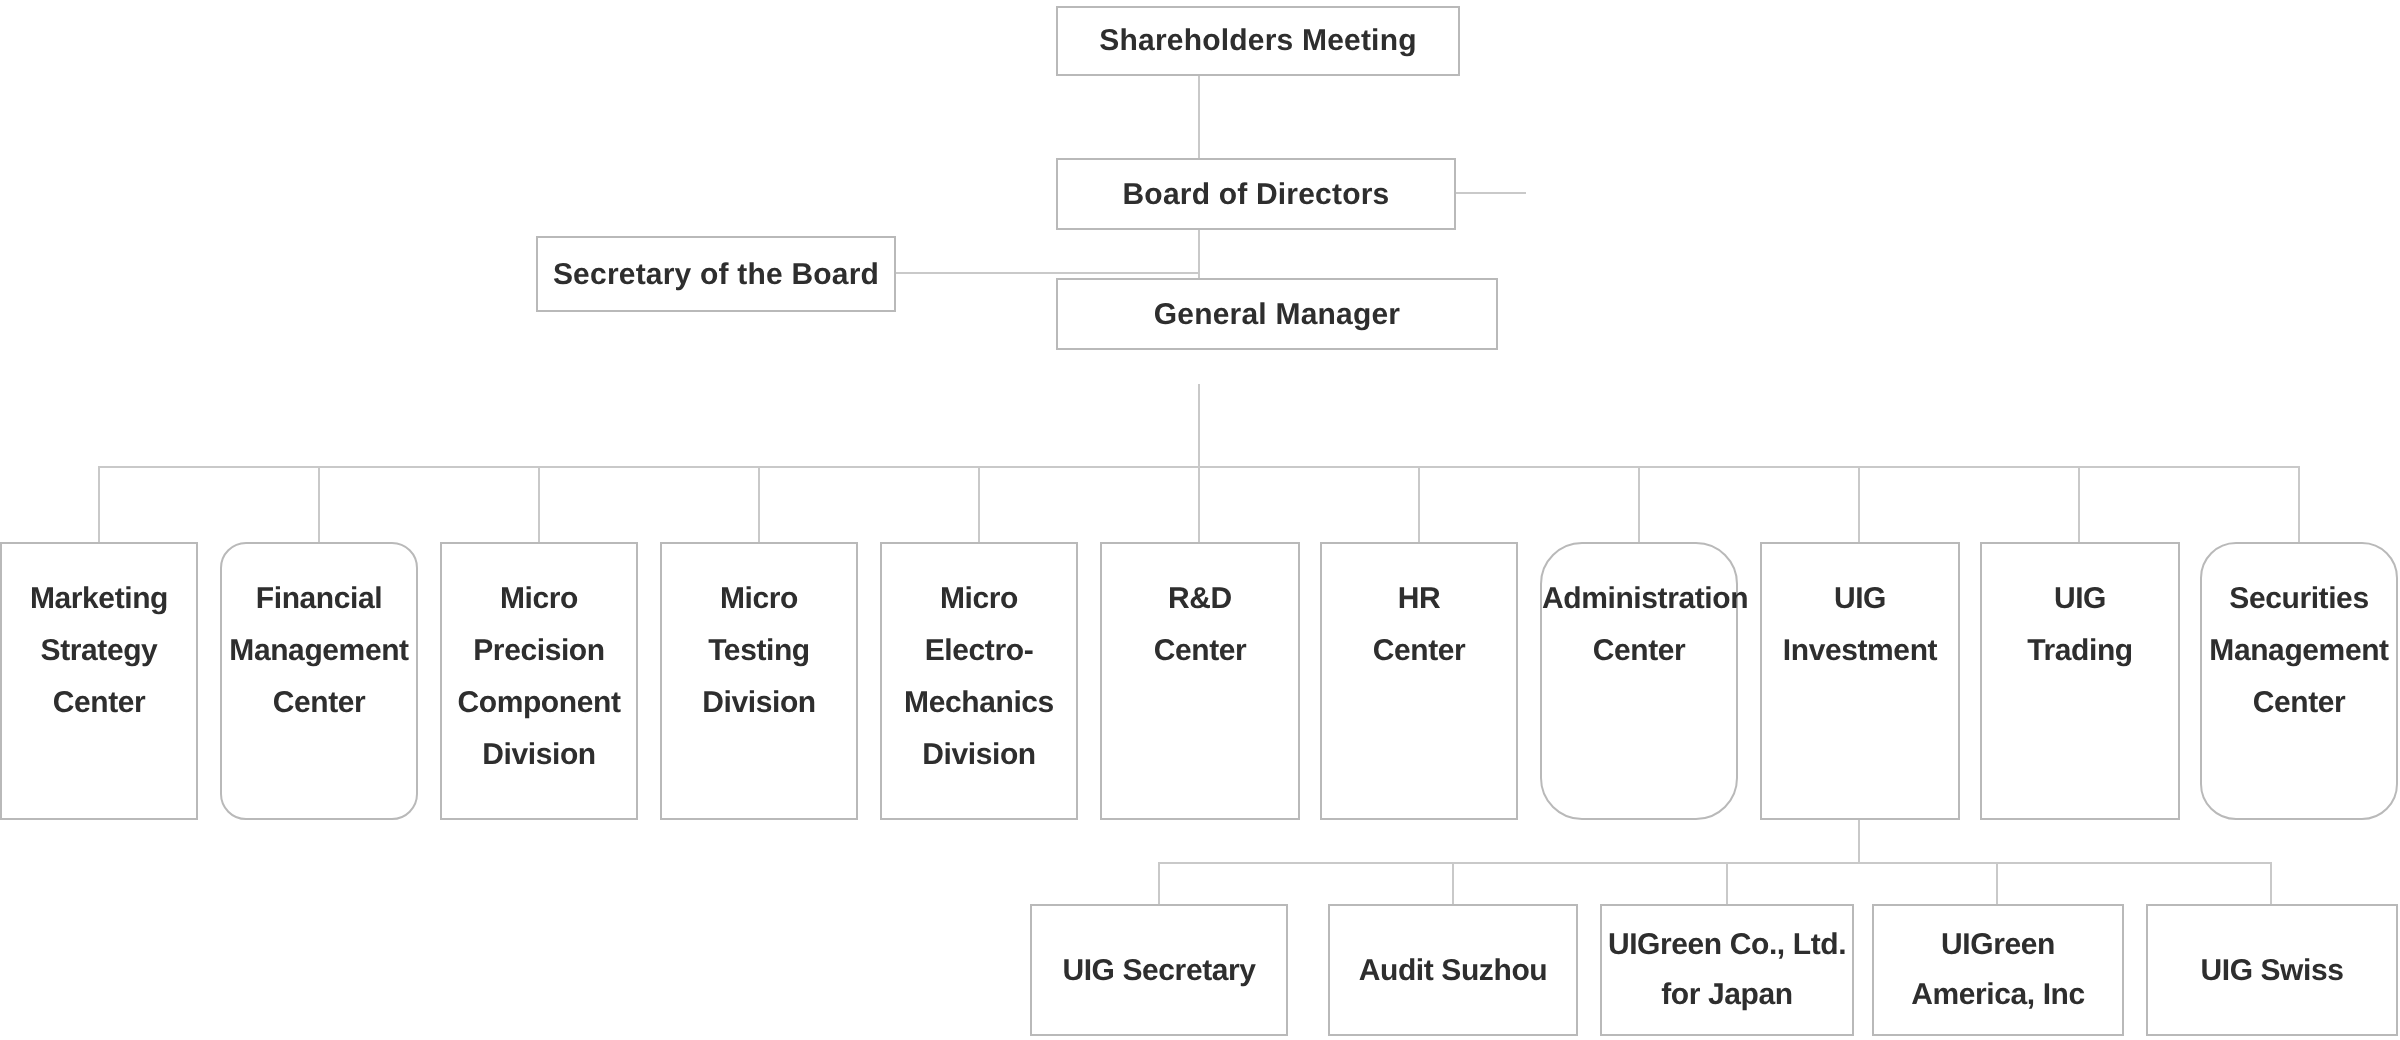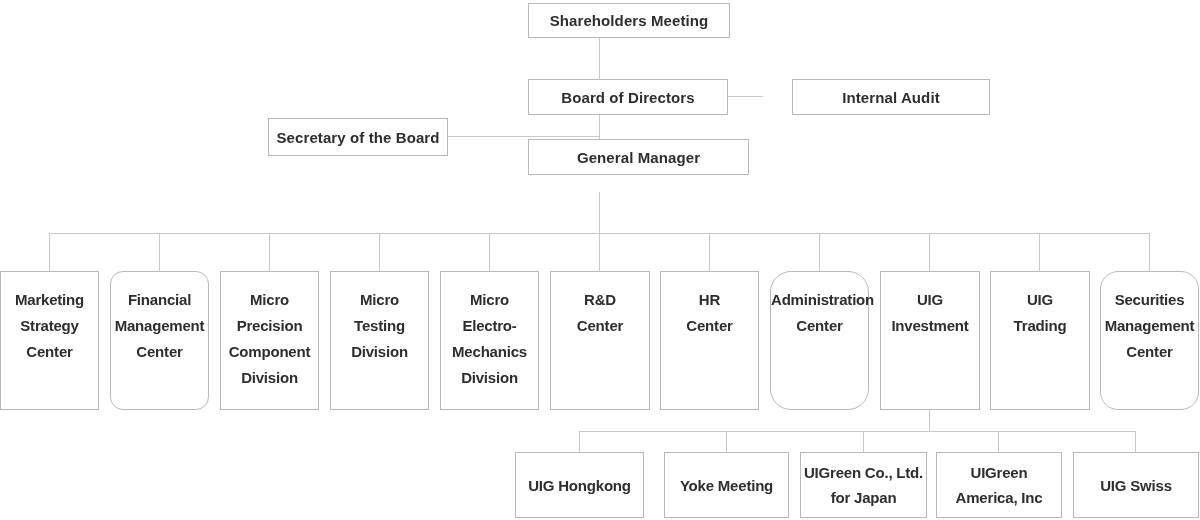--- a/index.html
+++ b/index.html
@@ -73,21 +73,20 @@
   <div class="line" style="left:579px; top:431px; width:1px; height:21px;"></div>
   <div class="line" style="left:726px; top:431px; width:1px; height:21px;"></div>
   <div class="line" style="left:863px; top:431px; width:1px; height:21px;"></div>
   <div class="line" style="left:998px; top:431px; width:1px; height:21px;"></div>
   <div class="line" style="left:1135px; top:431px; width:1px; height:21px;"></div>
 
   <div class="node lvl" style="left:499px; top:3px; width:202px; height:35px;">Shareholders Meeting</div>
 
   <div class="node lvl" style="left:499px; top:79px; width:200px; height:36px;">Board of Directors</div>
 
-  <div class="node lvl" style="left:763px; top:79px; width:198px; height:36px;">Internal Audit</div>
 
   <div class="node lvl" style="left:239px; top:118px; width:180px; height:38px;">Secretary of the Board</div>
 
   <div class="node lvl" style="left:499px; top:139px; width:221px; height:36px;">General Manager</div>
 
   <div class="node dept" style="left:0px; top:271px; width:99px; height:139px;">Marketing
 Strategy
 Center</div>
   <div class="node dept" style="left:110px; top:271px; width:99px; height:139px;border-radius:13px;">Financial
 Management
@@ -110,21 +109,21 @@
   <div class="node dept" style="left:770px; top:271px; width:99px; height:139px;border-radius:21px;">Administration
 Center</div>
   <div class="node dept" style="left:880px; top:271px; width:100px; height:139px;">UIG
 Investment</div>
   <div class="node dept" style="left:990px; top:271px; width:100px; height:139px;">UIG
 Trading</div>
   <div class="node dept" style="left:1100px; top:271px; width:99px; height:139px;border-radius:18px;">Securities
 Management
 Center</div>
 
-  <div class="node sub" style="left:515px; top:452px; width:129px; height:66px;">UIG Hongkong</div>
-  <div class="node sub" style="left:664px; top:452px; width:125px; height:66px;">Yoke Meeting</div>
+  <div class="node sub" style="left:515px; top:452px; width:129px; height:66px;">UIG Secretary</div>
+  <div class="node sub" style="left:664px; top:452px; width:125px; height:66px;">Audit Suzhou</div>
   <div class="node sub" style="left:800px; top:452px; width:127px; height:66px;">UIGreen Co., Ltd.
 for Japan</div>
   <div class="node sub" style="left:936px; top:452px; width:126px; height:66px;">UIGreen
 America, Inc</div>
   <div class="node sub" style="left:1073px; top:452px; width:126px; height:66px;">UIG Swiss</div>
 
 </div>
 
 </body></html>

